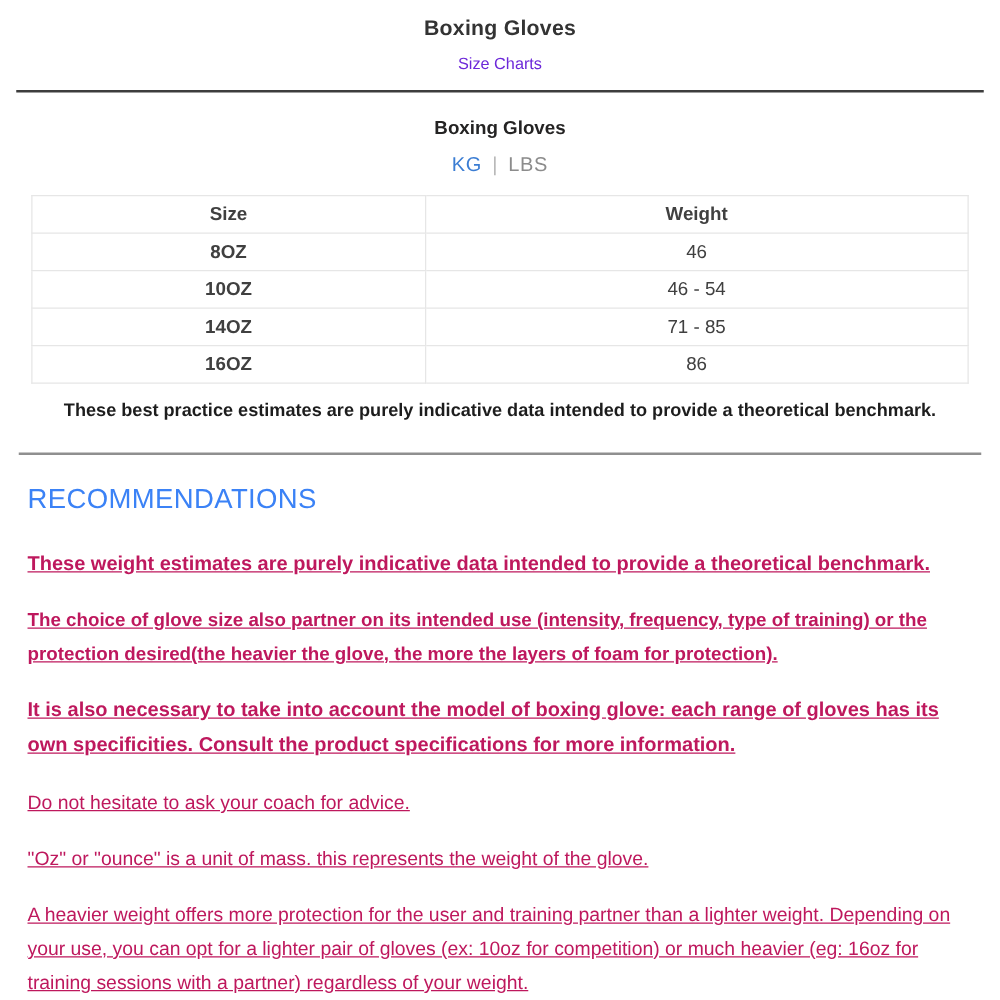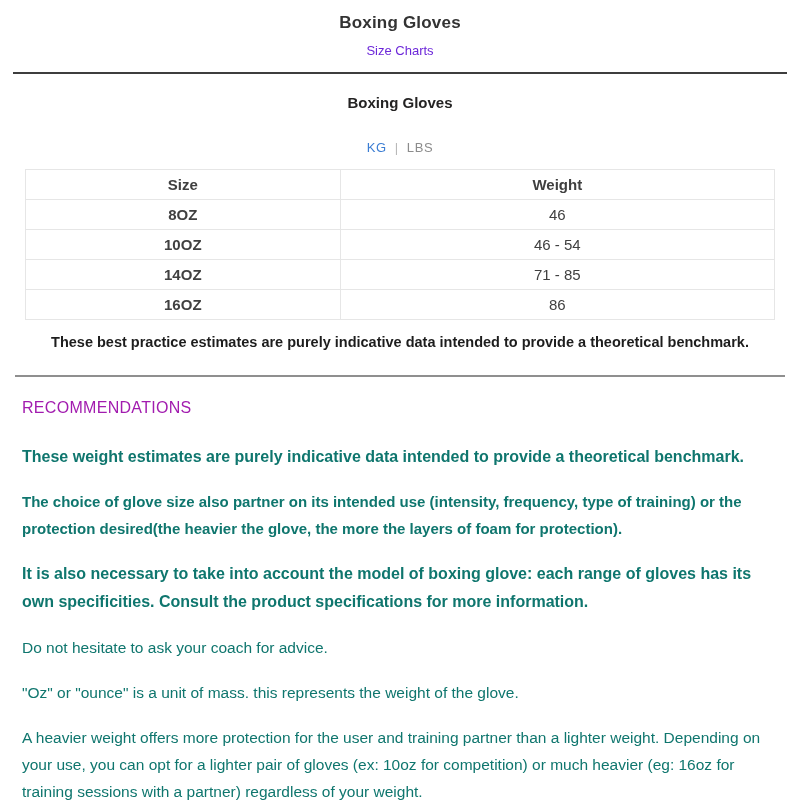--- a/index.html
+++ b/index.html
@@ -11,21 +11,21 @@
   }
 
   
   .page-header { padding-top: 13px; text-align: center; }
   .page-title { font-size: 17px; font-weight: bold; color: #333333; letter-spacing: 0.2px; }
   .page-subtitle { margin-top: 10px; font-size: 13px; color: #6d28d9; }
   .divider-top { border: none; border-top: 2px solid #3d3d3d; margin: 14px 13px 0 13px; }
 
   
   .chart-heading { margin-top: 20px; text-align: center; font-size: 15px; font-weight: bold; color: #242323; }
-  .unit-toggle { margin-top: 29px; text-align: center; font-size: 13px; letter-spacing: 0.6px; }
+  .unit-toggle { margin-top: 13px; text-align: center; font-size: 16px; letter-spacing: 0.6px; }
   .unit-kg { color: #3b7dd3; cursor: pointer; }
   .unit-sep { color: #b8b8b8; margin: 0 8px; }
   .unit-lbs { color: #8c8c8c; cursor: pointer; }
 
   .size-table-wrap { margin: 14px 25px 0 25px; }
   table.size-table { width: 100%; border-collapse: collapse; table-layout: fixed; }
   .size-table col.c-size { width: 42%; }
   .size-table col.c-weight { width: 58%; }
   .size-table th, .size-table td {
     border: 1px solid #e6e6e6; height: 30px; padding: 0;
@@ -36,23 +36,23 @@
   .size-table td.weight-cell { font-weight: normal; }
 
   .chart-note {
     margin: 14px 30px 0 30px; text-align: center;
     font-size: 14.5px; font-weight: bold; color: #1d1d1d;
   }
 
   .divider-mid { border: none; border-top: 2px solid #8f8f8f; margin: 25px 15px 0 15px; }
 
   
-  .rec-heading { margin: 22px 22px 0 22px; font-size: 16px; font-weight: normal; color: #a21caf; letter-spacing: 0.3px; }
+  .rec-heading { margin: 22px 22px 0 22px; font-size: 22px; font-weight: normal; color: #3b82f6; letter-spacing: 0.3px; }
   .rec-paragraphs { padding: 0 22px; }
-  .rec-paragraph { margin: 18px 0 0 0; font-size: 15.5px; line-height: 27px; color: #0f766e; }
+  .rec-paragraph { margin: 18px 0 0 0; font-size: 15.5px; line-height: 27px; color: #be185d; text-decoration: underline; }
   .rec-paragraph.bold { font-weight: bold; }
   .rec-paragraph:nth-child(1) { margin-top: 26px; font-size: 16px; }
   .rec-paragraph:nth-child(2) { font-size: 15px; }
   .rec-paragraph:nth-child(3) { font-size: 16px; line-height: 28px; }
 </style>
 </head>
 <body>
 
 <div class="page">
 

